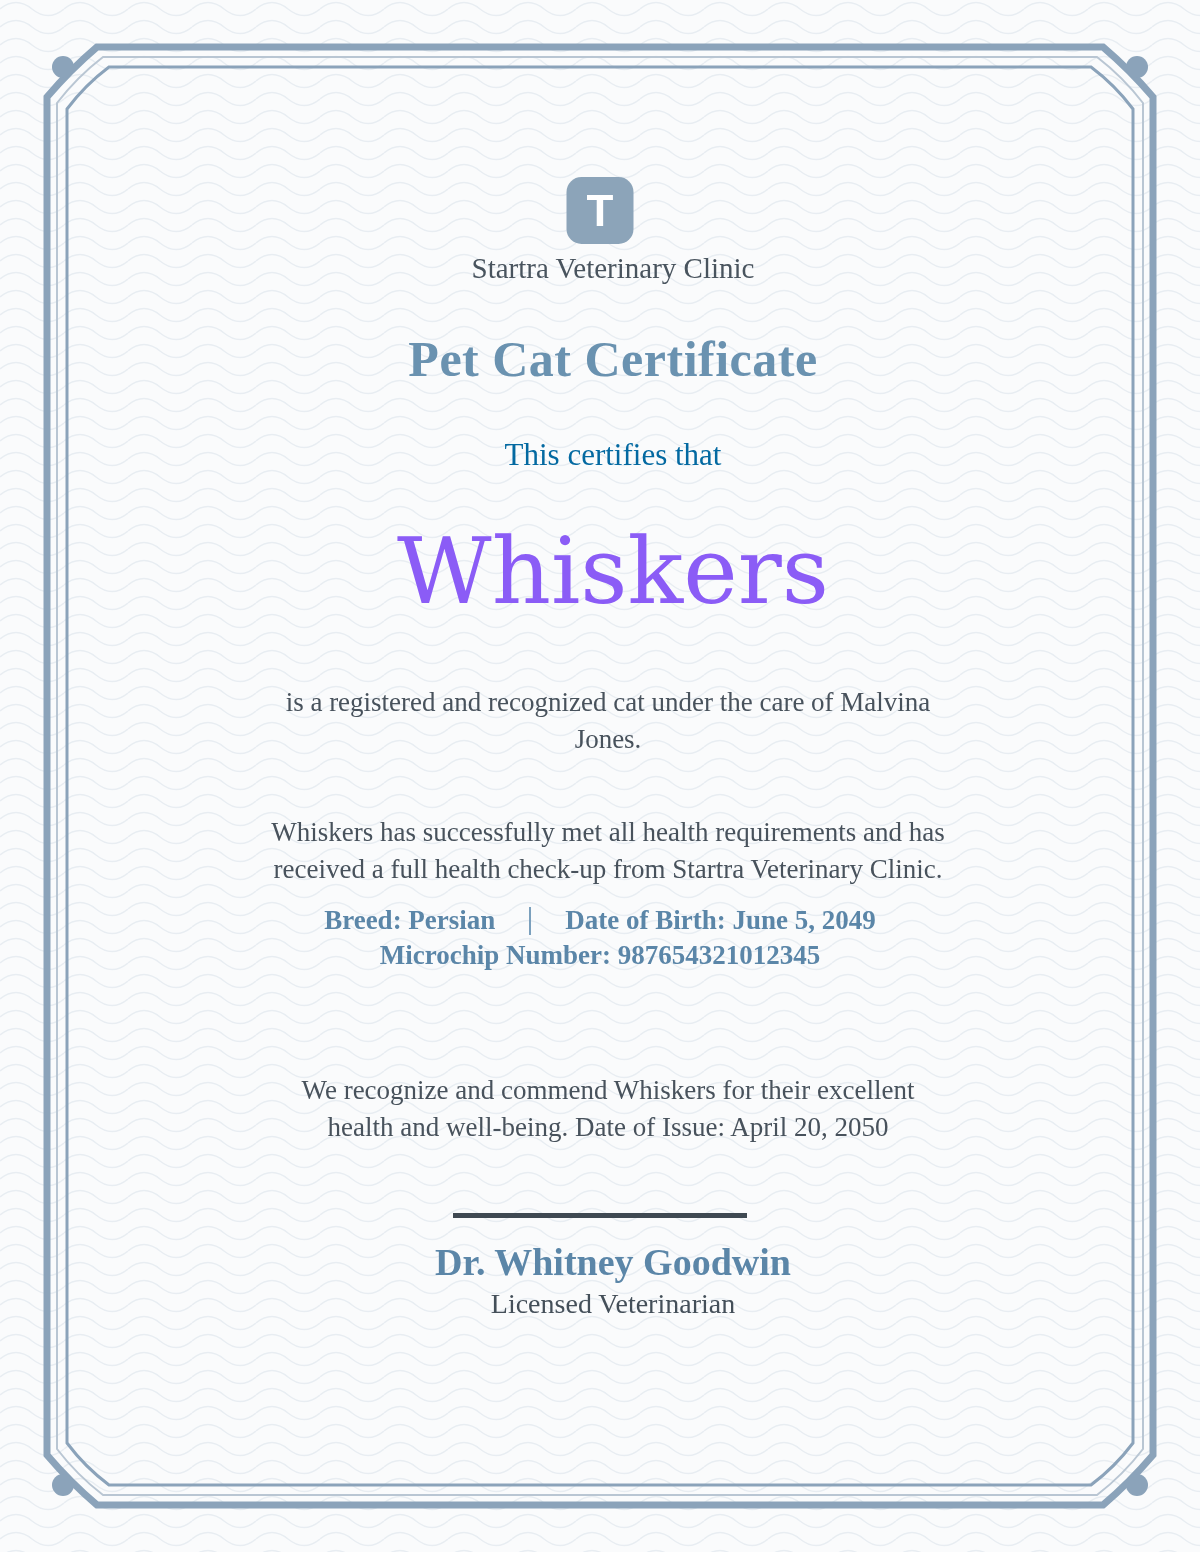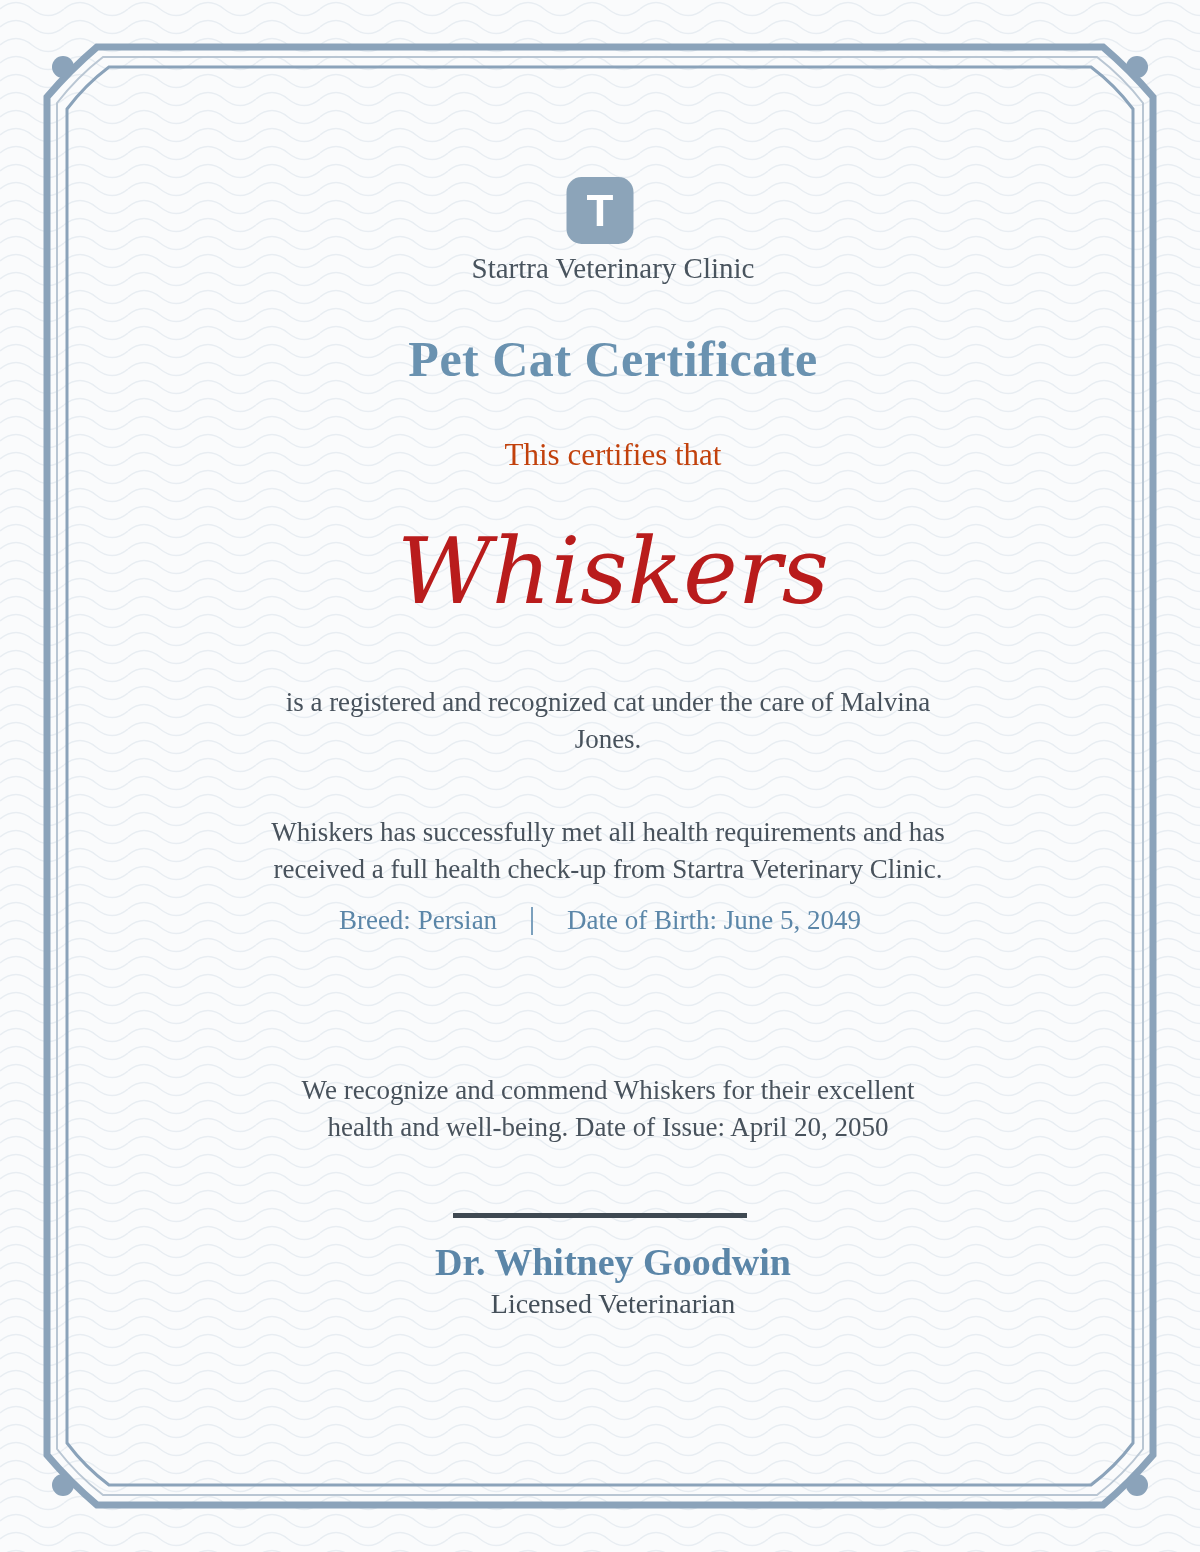--- a/index.html
+++ b/index.html
@@ -66,30 +66,29 @@
     line-height: 74px;
     font-weight: bold;
     color: #6a92b0;
     letter-spacing: 0.5px;
   }
 
   .certifies {
     top: 434px;
     font-size: 31px;
     line-height: 42px;
-    color: #c2410c;
+    color: #0369a1;
   }
 
   .pet-name {
     top: 506px;
     font-family: "DejaVu Serif", serif;
-    font-style: italic;
     font-size: 92px;
     line-height: 132px;
-    color: #b91c1c;
+    color: #8b5cf6;
   }
 
   .para {
     left: 50%;
     transform: translateX(-50%);
     position: absolute;
     text-align: center;
     margin: 8px;
     font-size: 27px;
     line-height: 37px;
@@ -98,21 +97,21 @@
   .para-1 { top: 676px; width: 690px; }
   .para-2 { top: 806px; width: 690px; }
   .para-3 { top: 1064px; width: 640px; }
 
   .details {
     position: absolute;
     top: 903px;
     left: 0;
     right: 0;
     color: #5b86a8;
-    font-weight: normal;
+    font-weight: bold;
     font-size: 27px;
     line-height: 35px;
     text-align: center;
   }
   .details-row {
     display: flex;
     justify-content: center;
     align-items: center;
   }
   .details-divider {
@@ -190,20 +189,23 @@
     <p class="para para-1">is a registered and recognized cat under the care of Malvina Jones.</p>
 
     <p class="para para-2">Whiskers has successfully met all health requirements and has received a full health check-up from Startra Veterinary Clinic.</p>
 
     <div class="details">
       <div class="details-row">
         <span>Breed: Persian</span>
         <span class="details-divider"></span>
         <span>Date of Birth: June 5, 2049</span>
       </div>
+      <div class="details-row">
+        <span>Microchip Number: 987654321012345</span>
+      </div>
     </div>
 
     <p class="para para-3">We recognize and commend Whiskers for their excellent health and well-being. Date of Issue: April 20, 2050</p>
 
     <div class="sig-line"></div>
 
     <div class="abs-center doctor-title">Licensed Veterinarian</div>
 
     <div class="abs-center doctor-name">Dr. Whitney Goodwin</div>
 

